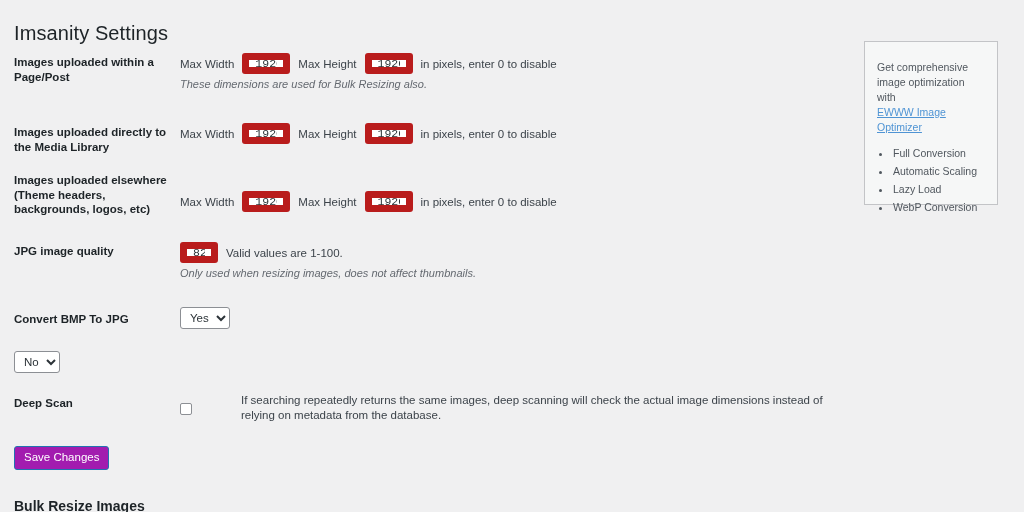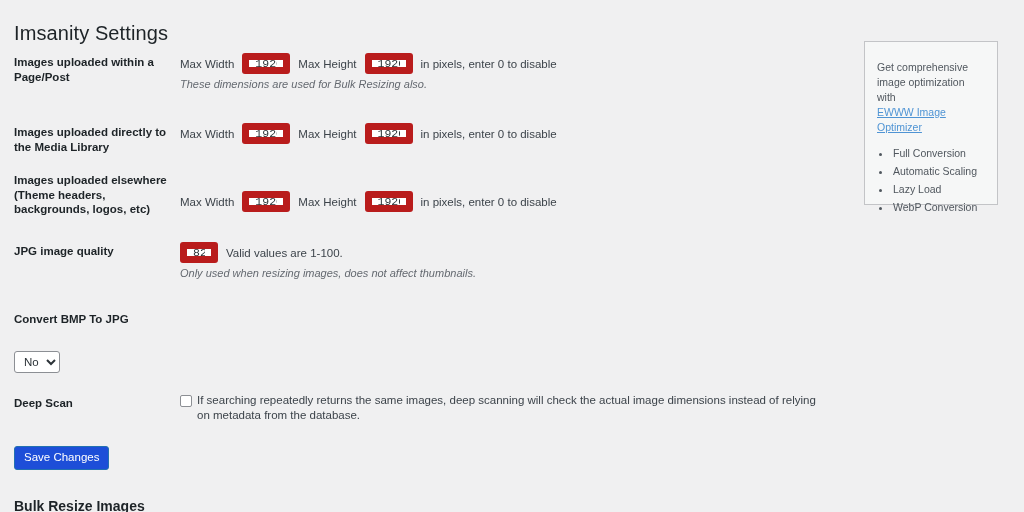--- a/index.html
+++ b/index.html
@@ -96,22 +96,23 @@
     background: #fff;
     border: 1px solid #8c8f94;
     border-radius: 3px;
     height: 22px;
     box-sizing: border-box;
     padding: 1px 4px 1px 5px;
     min-width: 42px;
   }
   .deep-scan-field {
     display: flex;
-    align-items: flex-start;
+    align-items: center;
     max-width: 650px;
+    gap: 44px;
   }
   input.cb {
     -webkit-appearance: none;
     appearance: none;
     width: 12px;
     height: 12px;
     border: 1px solid #8c8f94;
     background: #fff;
     border-radius: 2px;
     margin: 2px 5px 0 0;
@@ -139,21 +140,21 @@
   #row-quality .row-label     { padding-top: 2px; }
   #row-bmp .row-label         { padding-top: 5px; }
   #row-png .row-label         { padding-top: 5px; }
   #row-deepscan .row-label    { padding-top: 3px; }
   #row-media-lib .row-field   { padding-top: 8px; }
 
   .save-button {
     position: absolute;
     left: 14px;
     top: 446px;
-    background: #1d4ed8;
+    background: #a21caf;
     border: 1px solid #2271b1;
     border-radius: 3px;
     color: #fff;
     font-family: "Liberation Sans", sans-serif;
     font-size: 11.5px;
     line-height: 13px;
     padding: 4px 9px 5px;
     cursor: pointer;
   }
   .section-heading {
@@ -255,20 +256,25 @@
       <div class="dim-line">
         <input class="num quality" type="text" value="82" style="">
         <span class="lbl">Valid values are 1-100.</span>
       </div>
       <div class="hint">Only used when resizing images, does not affect thumbnails.</div>
     </div>
   </div>
 
   <div class="row" id="row-bmp">
     <div class="row-label">Convert BMP To JPG</div>
+    <div class="row-field">
+      <select class="yesno">
+        <option>Yes</option>
+      </select>
+    </div>
   </div>
 
   <div class="row" id="row-png">
     <div class="row-field">
       <select class="yesno">
         <option>No</option>
       </select>
     </div>
   </div>
 

